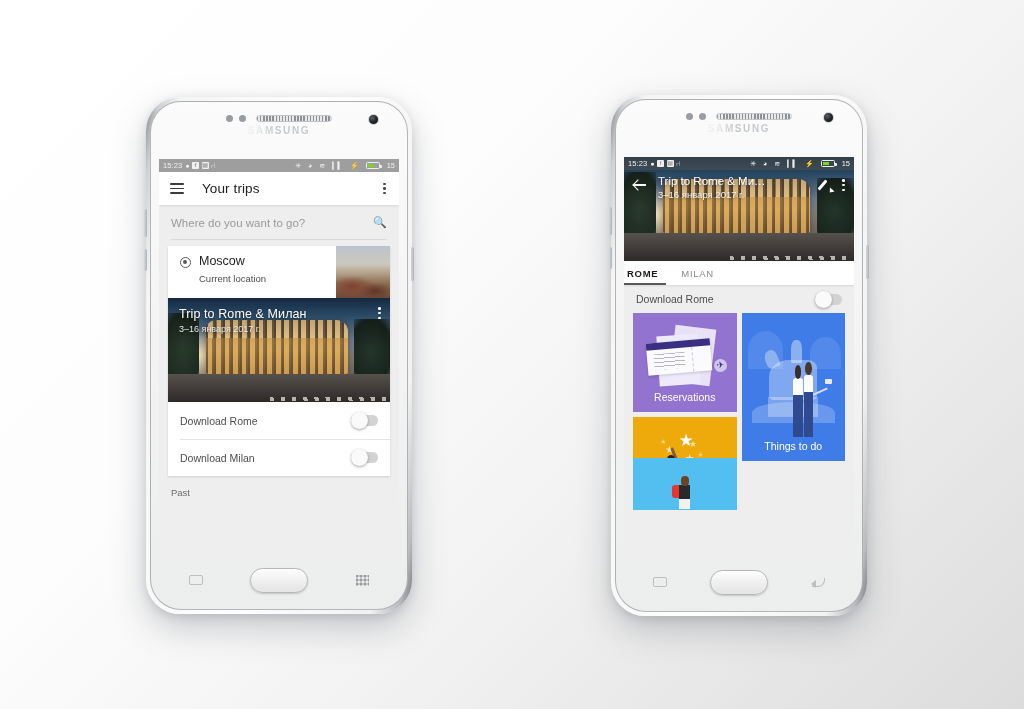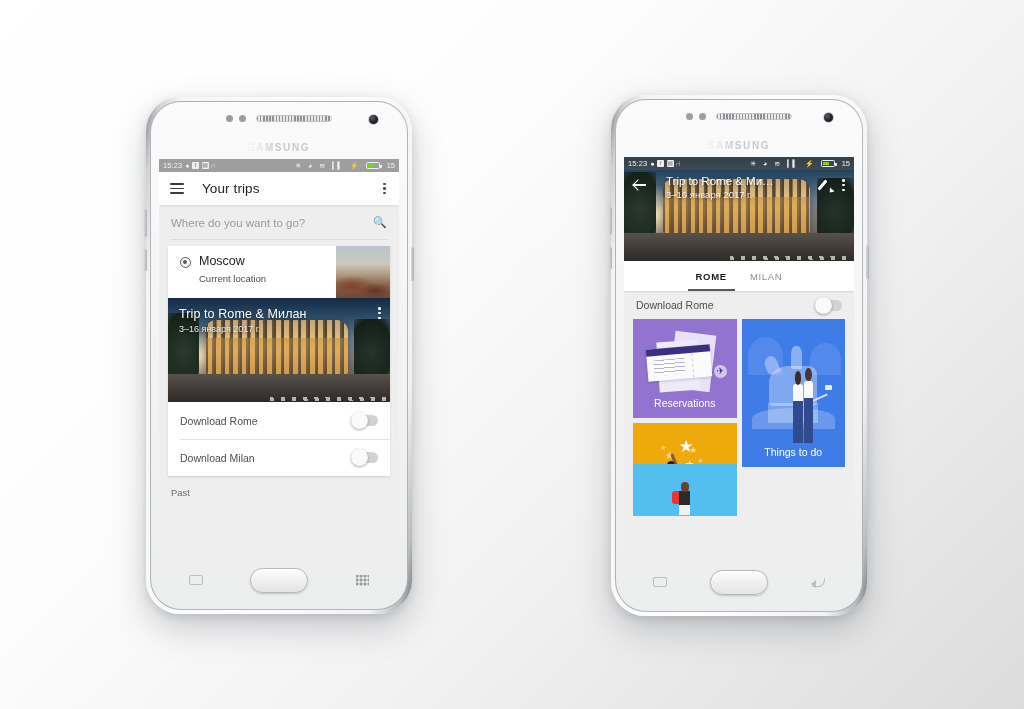--- a/index.html
+++ b/index.html
@@ -43,21 +43,21 @@
     border: 1px solid #c2c5c8;
   }
   .front-cam {
     position: absolute; right: 28px; top: -1px;
     width: 11px; height: 11px; border-radius: 50%;
     background: radial-gradient(circle at 36% 34%, #5d6268 0%, #24282c 48%, #0a0c0e 100%);
     border: 1.5px solid #c9ccd0;
   }
   .brand {
     font-size: 10px; letter-spacing: 1.6px; font-weight: bold;
-    color: #c6c9cc; margin-top: 20px; text-shadow: 0 1px 0 rgba(255,255,255,.8);
+    color: #c6c9cc; margin-top: 3px; text-shadow: 0 1px 0 rgba(255,255,255,.8);
     -webkit-mask-image: linear-gradient(90deg, rgba(0,0,0,.15) 0%, rgba(0,0,0,.35) 18%, #000 42%, #000 100%);
             mask-image: linear-gradient(90deg, rgba(0,0,0,.15) 0%, rgba(0,0,0,.35) 18%, #000 42%, #000 100%);
   }
 
   
   .screen {
     position: absolute; left: 8px; right: 8px;
     background: #eeeeee; overflow: hidden;
   }
   #screen-left  { top: 57px; height: 398px; }
@@ -177,31 +177,31 @@
   .toggle::after {
     content:""; position:absolute; left: 0px; top: -3px; width: 17px; height: 17px;
     border-radius: 50%; background: #fafafa; box-shadow: 0 1px 3px rgba(0,0,0,.35);
   }
 
   
   .photo-appbar { position: absolute; left: 0; right: 0; top: 0; height: 30px; display: flex; align-items: flex-start; padding: 3px 9px 0 9px; z-index: 2; }
   .back-arrow { width: 13px; height: 13px; position: relative; flex: 0 0 auto; margin-top: 3px; }
   .back-arrow::before { content:""; position:absolute; left:0; top:6px; width:13px; height:1.7px; background:#fff; }
   .back-arrow::after { content:""; position:absolute; left:0.5px; top:3px; width:7px; height:7px; border-left:1.7px solid #fff; border-bottom:1.7px solid #fff; transform: rotate(45deg); }
-  .photo-titles { margin-left: 20px; }
+  .photo-titles { margin-left: 12px; }
   .photo-title { font-size: 11.5px; color: #fff; text-shadow: 0 1px 3px rgba(0,0,0,.45); white-space: nowrap; }
   .photo-sub { font-size: 9.5px; color: #f2f2f2; margin-top: 2px; text-shadow: 0 1px 3px rgba(0,0,0,.45); }
   .pencil { margin-left: auto; margin-top: 3px; width: 14px; height: 14px; position: relative; }
   .pencil::before { content:""; position:absolute; left:2px; top:1px; width:3px; height:12px; background:#fff; transform: rotate(40deg); border-radius: 1px; transform-origin: center; }
   .pencil::after { content:""; position:absolute; left:8.5px; top:10.5px; width:0; height:0; border-left:3px solid transparent; border-right:3px solid transparent; border-top:4px solid #fff; transform: rotate(40deg); }
   .kebab-white { margin-left: 9px; margin-top: 4px; display: flex; flex-direction: column; gap: 2.2px; }
   .kebab-white i { width: 2.6px; height: 2.6px; border-radius: 50%; background: #fff; display: block; }
 
   
-  .tabbar { background: #fff; height: 30px; display: flex; align-items: center; justify-content: center; gap: 17px; box-shadow: 0 1px 2px rgba(0,0,0,.10); position: relative; z-index: 2; }
+  .tabbar { background: #fff; height: 24px; display: flex; align-items: center; justify-content: flex-start; gap: 17px; box-shadow: 0 1px 2px rgba(0,0,0,.10); position: relative; z-index: 2; }
   .tab { font-size: 9.5px; letter-spacing: .7px; color: #8b8b8b; position: relative; padding: 0 3px; height: 100%; display: flex; align-items: center; }
   .tab.active { color: #1c1c1c; font-weight: bold; }
   .tab.active::after { content:""; position:absolute; left: -5px; right: -5px; bottom: 0; height: 2px; background: #5a5a5a; }
 
   
   .dl-row-grey { height: 28px; display: flex; align-items: center; padding: 0 12px; background: #eeeeee; }
 
   
   .tiles { display: grid; grid-template-columns: 1fr 1fr; gap: 5px; padding: 0 9px 0 9px; }
   .tile { position: relative; overflow: hidden; }

